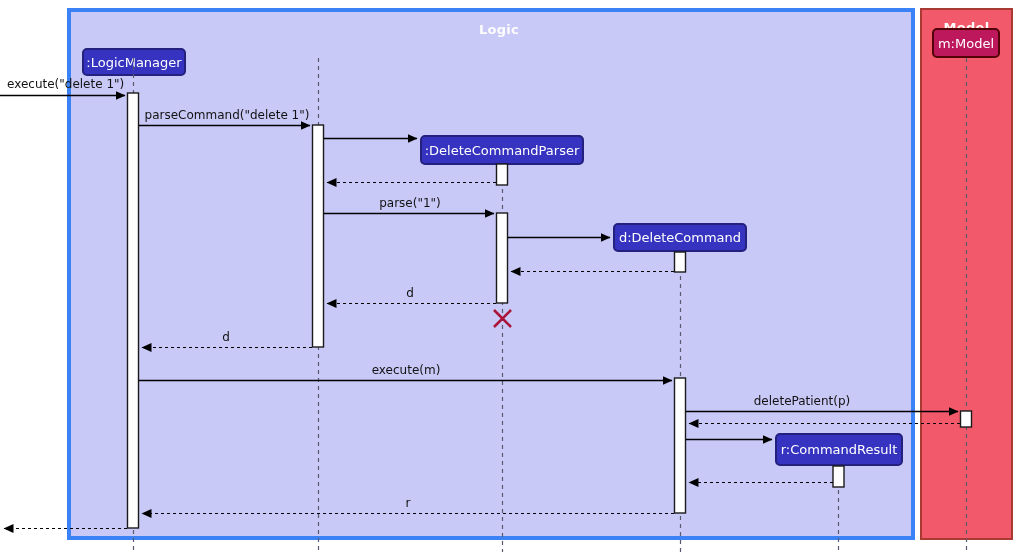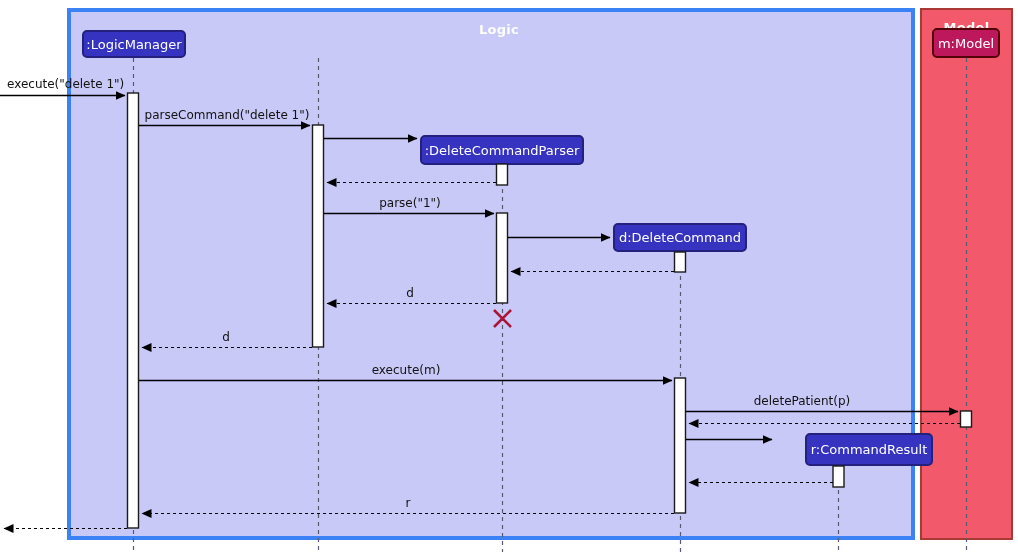--- a/index.html
+++ b/index.html
@@ -31,30 +31,30 @@
 
 <div id="stage">
 
   <div class="frame" id="logic-frame">
     <div class="frame-title">Logic</div>
   </div>
   <div class="frame" id="model-frame">
     <div class="frame-title">Model</div>
   </div>
 
-  <div class="pbox" style="left:82px;top:30px;width:104px;height:28px;">
+  <div class="pbox" style="left:82px;top:48px;width:104px;height:28px;">
     <span>:LogicManager</span>
   </div>
   <div class="pbox" style="left:420px;top:135px;width:164px;height:30px;">
     <span>:DeleteCommandParser</span>
   </div>
   <div class="pbox" style="left:613px;top:223px;width:134px;height:29px;">
     <span>d:DeleteCommand</span>
   </div>
-  <div class="pbox" style="left:775px;top:433px;width:128px;height:33px;margin-left:30px;">
+  <div class="pbox" style="left:775px;top:433px;width:128px;height:33px;">
     <span>r:CommandResult</span>
   </div>
   <div class="pbox" id="box-model" style="left:932px;top:28px;width:68px;height:30px;">
     <span>m:Model</span>
   </div>
 
   <svg class="overlay" width="1018" height="552" viewBox="0 0 1018 552">
     <defs>
       <marker id="arr" markerWidth="11" markerHeight="9" refX="9.5" refY="4.5" orient="auto" markerUnits="userSpaceOnUse">
         <path d="M0,0 L10,4.5 L0,9 z" fill="#000"></path>

